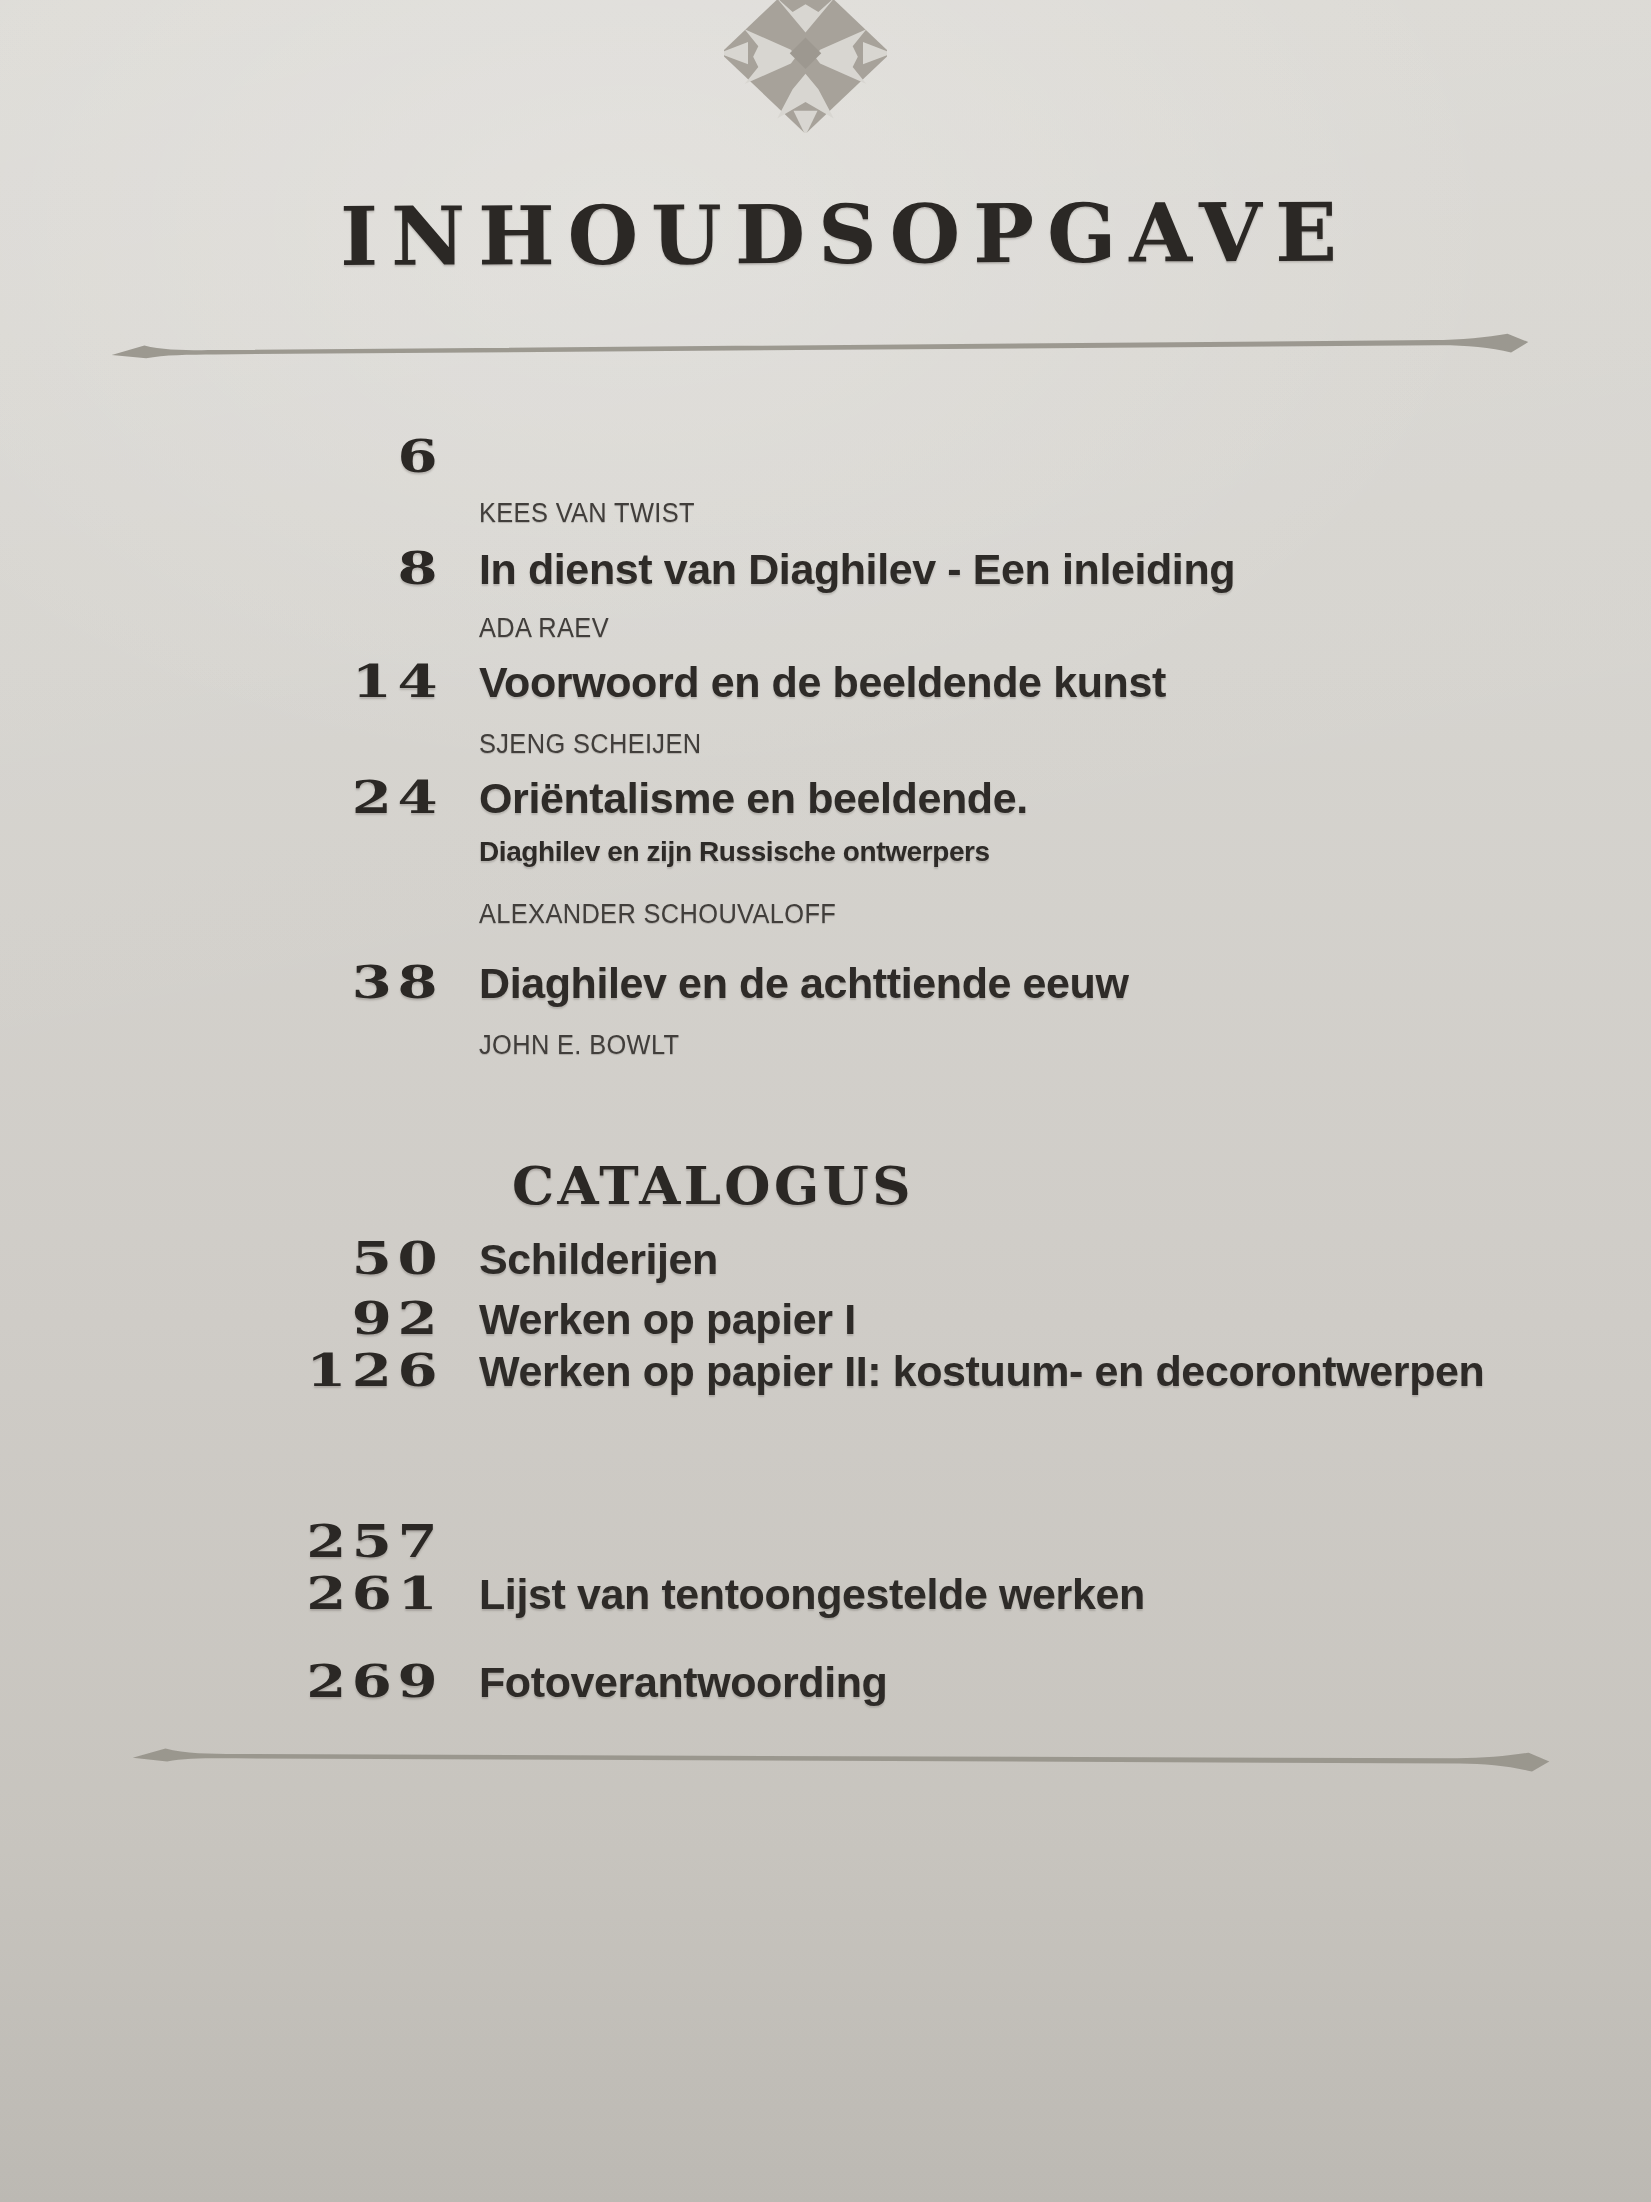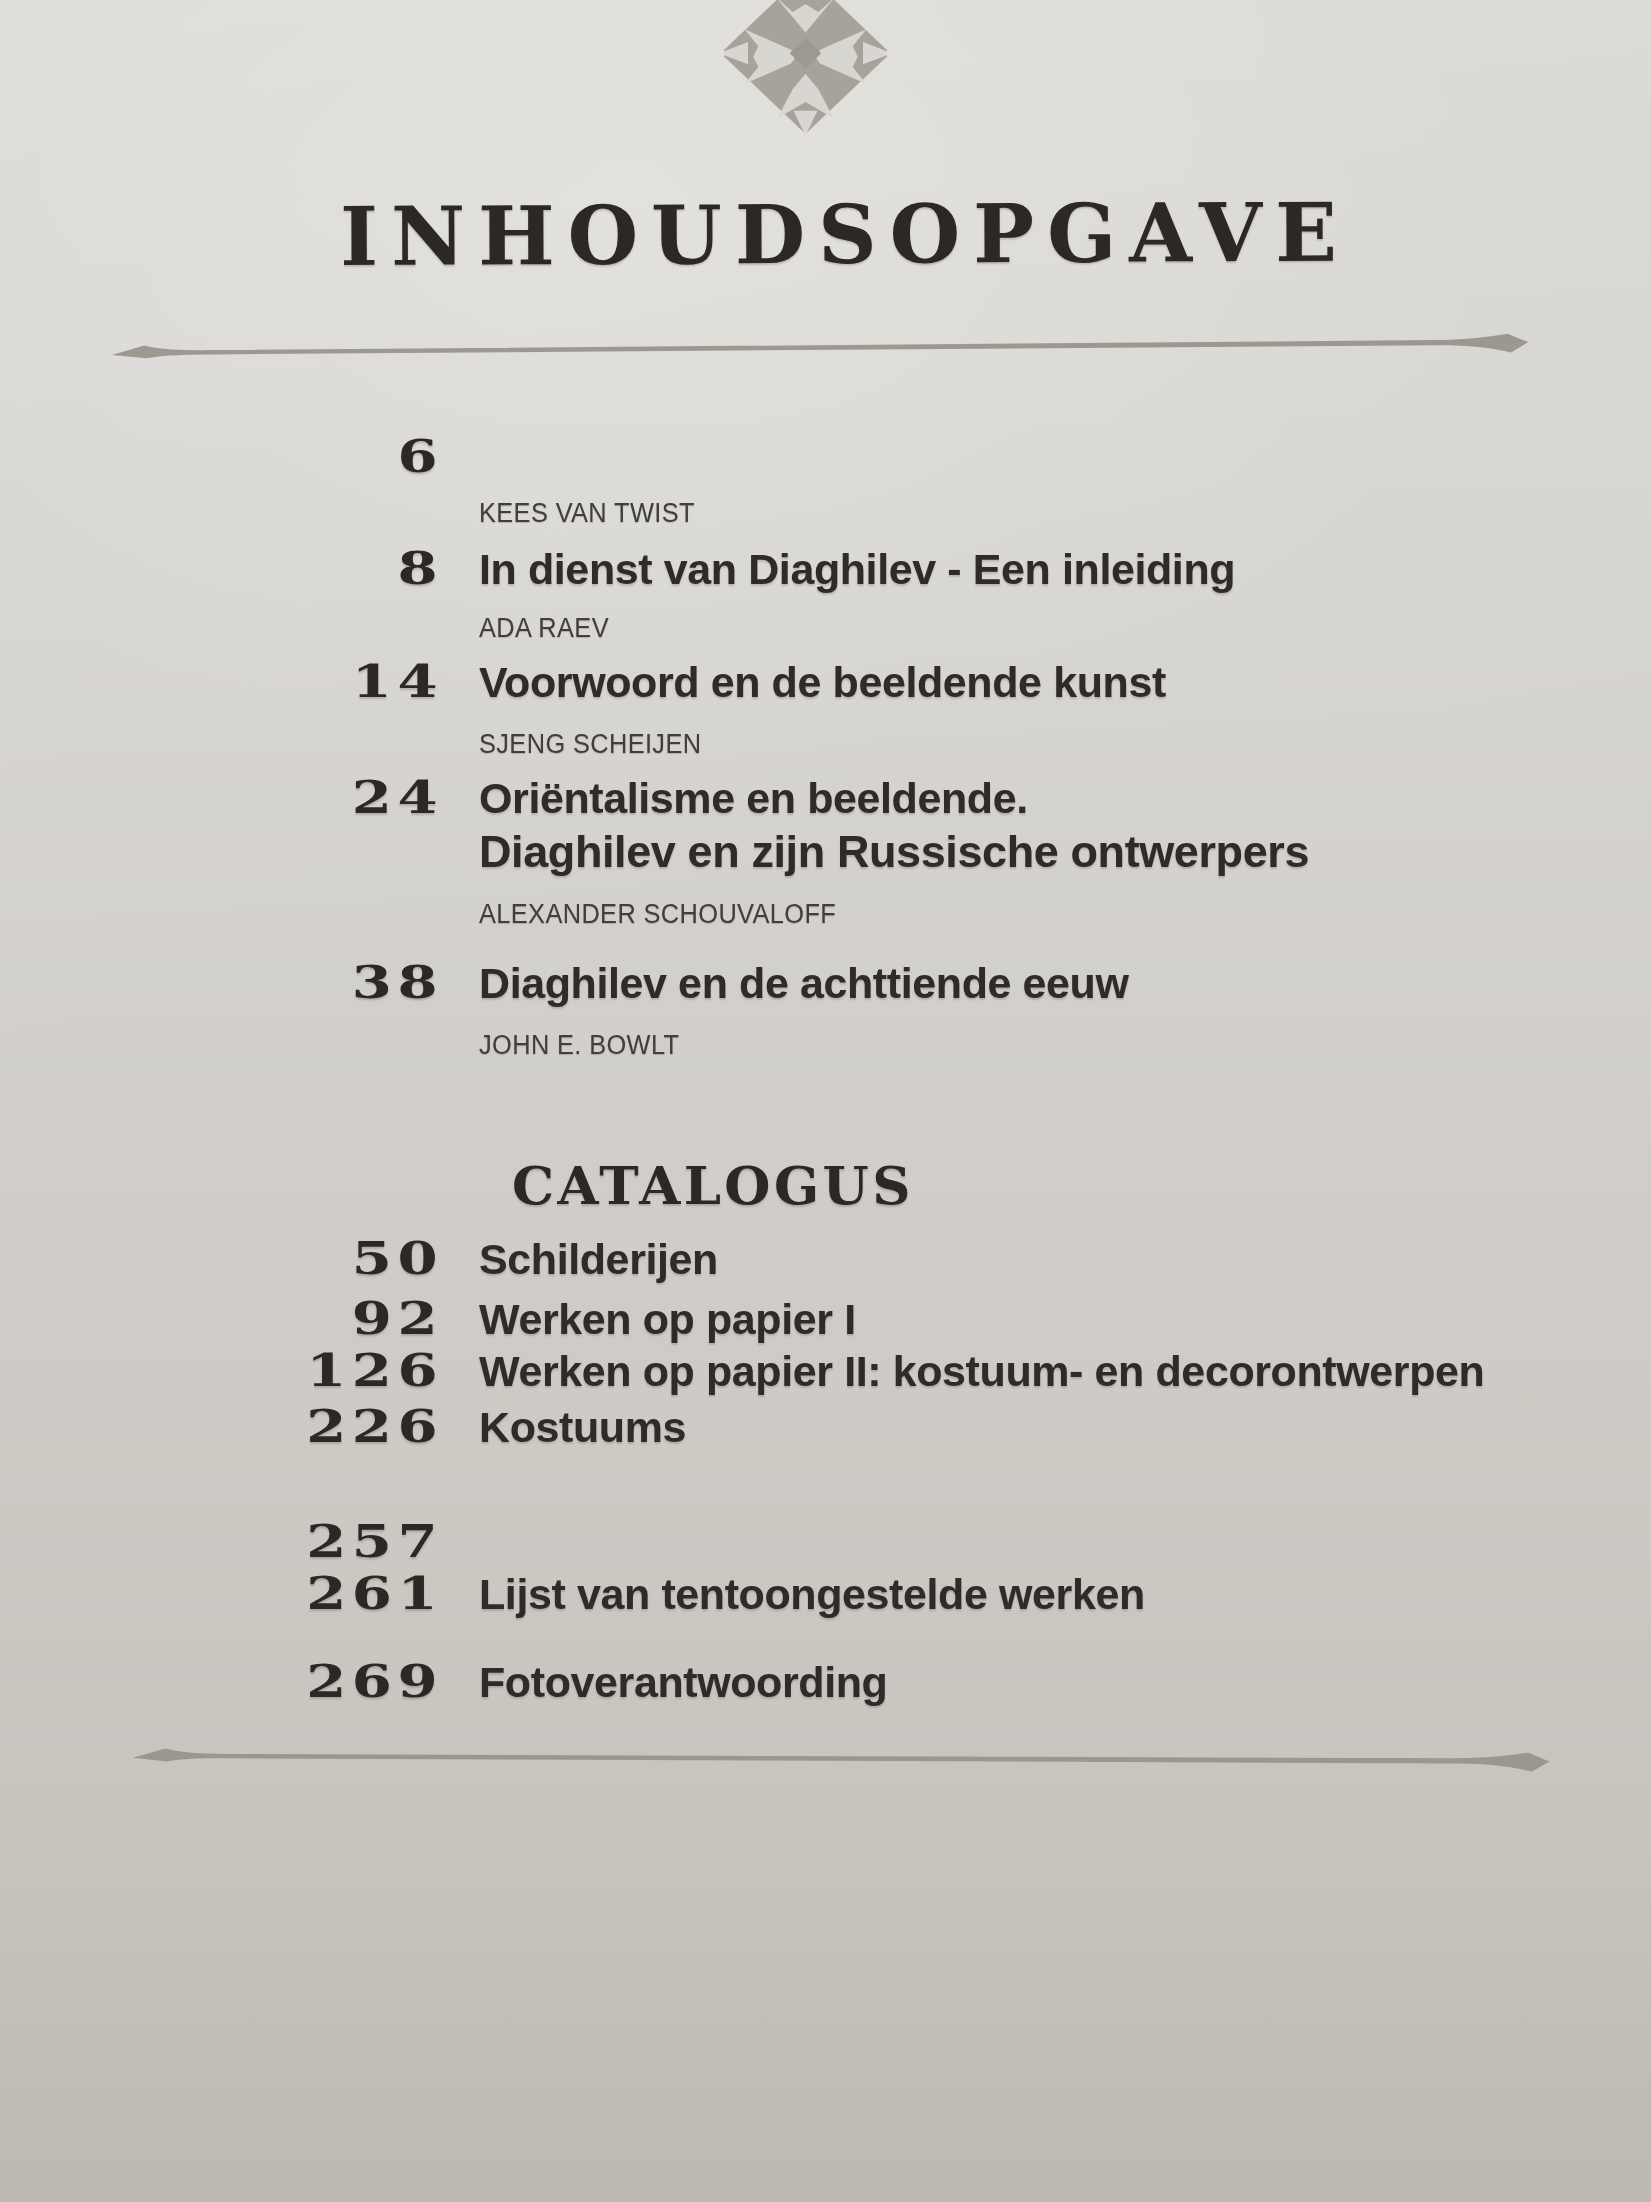--- a/index.html
+++ b/index.html
@@ -42,21 +42,21 @@
   .ttl{
     position:absolute;left:479px;top:0;width:1075px;
     font-family:"Liberation Sans",sans-serif;font-weight:700;
     font-size:43px;line-height:52px;letter-spacing:-0.4px;
     color:#2e2b28;text-shadow:0 1.7px 1.7px rgba(70,64,58,0.22);
     white-space:nowrap;
   }
   .ttl2{
     left:479px;width:1075px;
     font-family:"Liberation Sans",sans-serif;font-weight:700;
-    font-size:45px;line-height:52px;letter-spacing:-0.4px;
+    font-size:28px;line-height:52px;letter-spacing:-0.4px;
     color:#2e2b28;text-shadow:0 1.7px 1.7px rgba(70,64,58,0.22);
     white-space:nowrap;
   }
   .author{
     left:479px;width:946px;
     font-family:"Liberation Sans",sans-serif;font-weight:400;
     font-size:27px;line-height:33px;letter-spacing:0.4px;
     color:#413e3b;transform:scaleX(0.94);transform-origin:0 50%;
     text-shadow:0 0.9px 0.9px rgba(70,64,58,0.25);
     white-space:nowrap;
@@ -137,24 +137,20 @@
     <div class="ttl">Schilderijen</div>
   </div>
   <div class="abs row" style="top:1293px">
     <div class="num">92</div>
     <div class="ttl">Werken op papier I</div>
   </div>
   <div class="abs row" style="top:1345px">
     <div class="num">126</div>
     <div class="ttl">Werken op papier II: kostuum- en decorontwerpen</div>
   </div>
-  <div class="abs row" style="top:1401px">
-    <div class="num">226</div>
-    <div class="ttl">Kostuums</div>
-  </div>
 
   <div class="abs row" style="top:1516px">
     <div class="num">257</div>
   </div>
   <div class="abs row" style="top:1568px">
     <div class="num">261</div>
     <div class="ttl">Lijst van tentoongestelde werken</div>
   </div>
   <div class="abs row" style="top:1656px">
     <div class="num">269</div>

